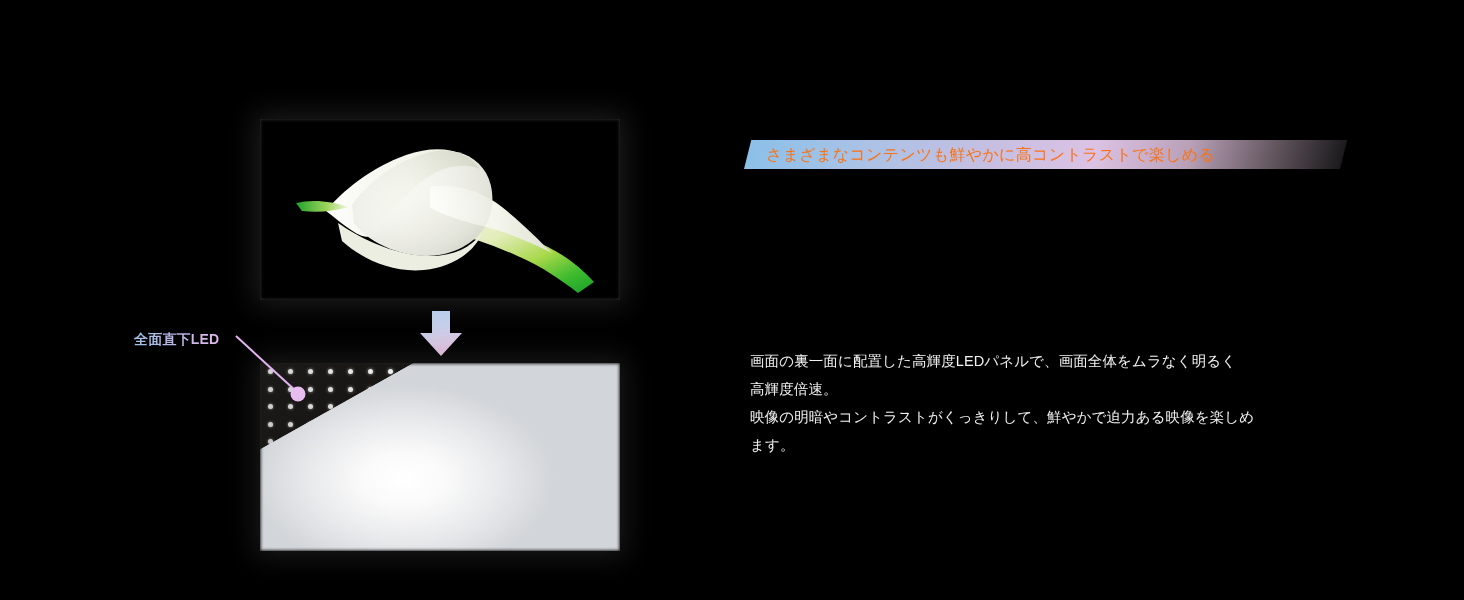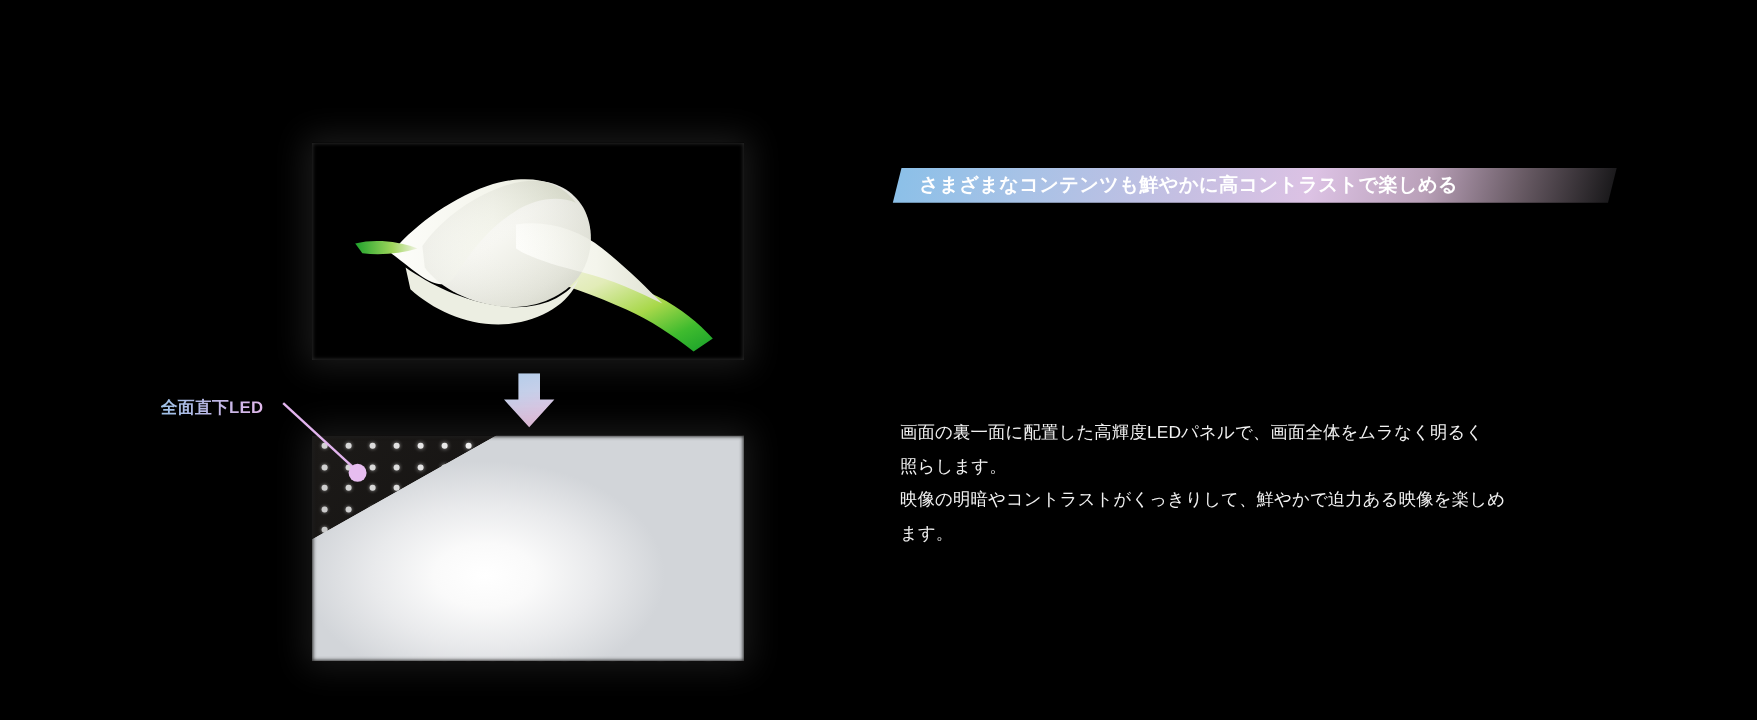--- a/index.html
+++ b/index.html
@@ -139,22 +139,22 @@
         #b9a0b8 74%,
         #6a5c66 87%,
         #1b1a1c 100%);
   }
   .ribbon-text {
     position: absolute;
     left: 22px; top: 0;
     height: 29px;
     line-height: 29px;
     font-size: 16px;
-    font-weight: 700;
-    color: #ffffff;
+    font-weight: 400;
+    color: #f97316;
     white-space: nowrap;
     letter-spacing: 0.3px;
   }
 
   .headline {
     position: absolute;
     left: 2px; top: 190px;
     width: 600px;
     font-size: 42px;
     line-height: 1.34;
@@ -465,18 +465,18 @@
 
   <div class="right-col">
 
     <div class="ribbon">
       <div class="ribbon-bg"></div>
       <div class="ribbon-text">さまざまなコンテンツも鮮やかに高コントラストで楽しめる</div>
     </div>
 
 
     <div class="body-copy">画面の裏一面に配置した高輝度LEDパネルで、画面全体をムラなく明るく
-照らします。
+高輝度倍速。
 映像の明暗やコントラストがくっきりして、鮮やかで迫力ある映像を楽しめ
 ます。</div>
   </div>
 
 </div>
 
 </body></html>

